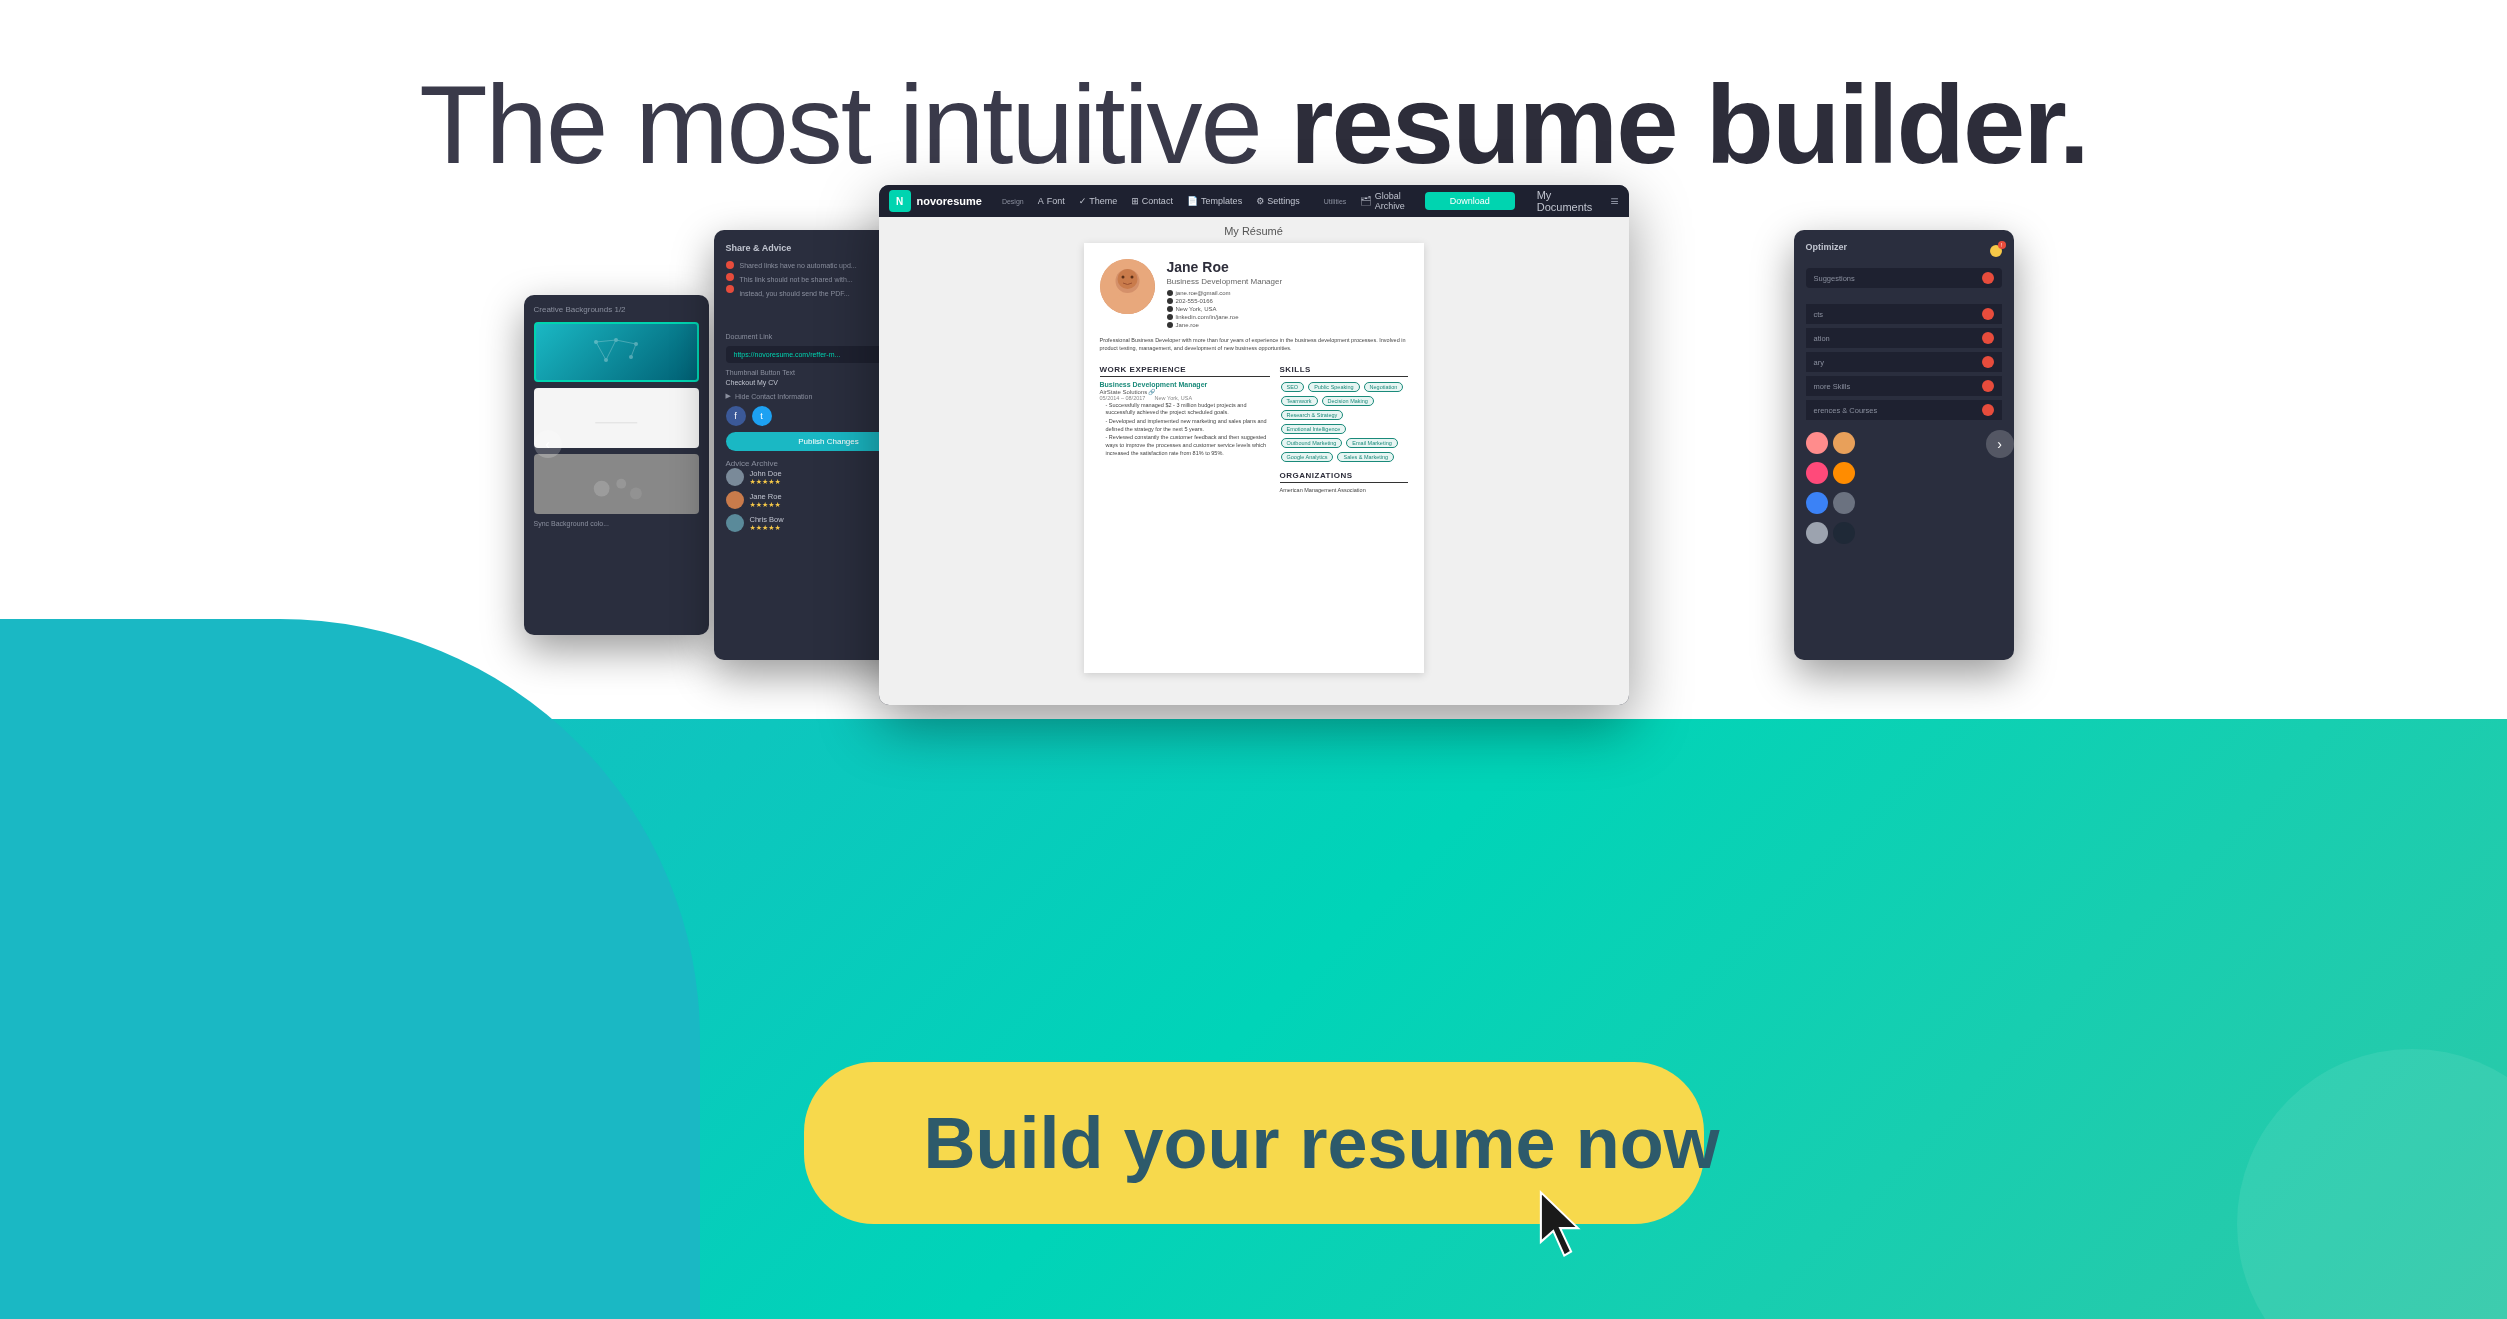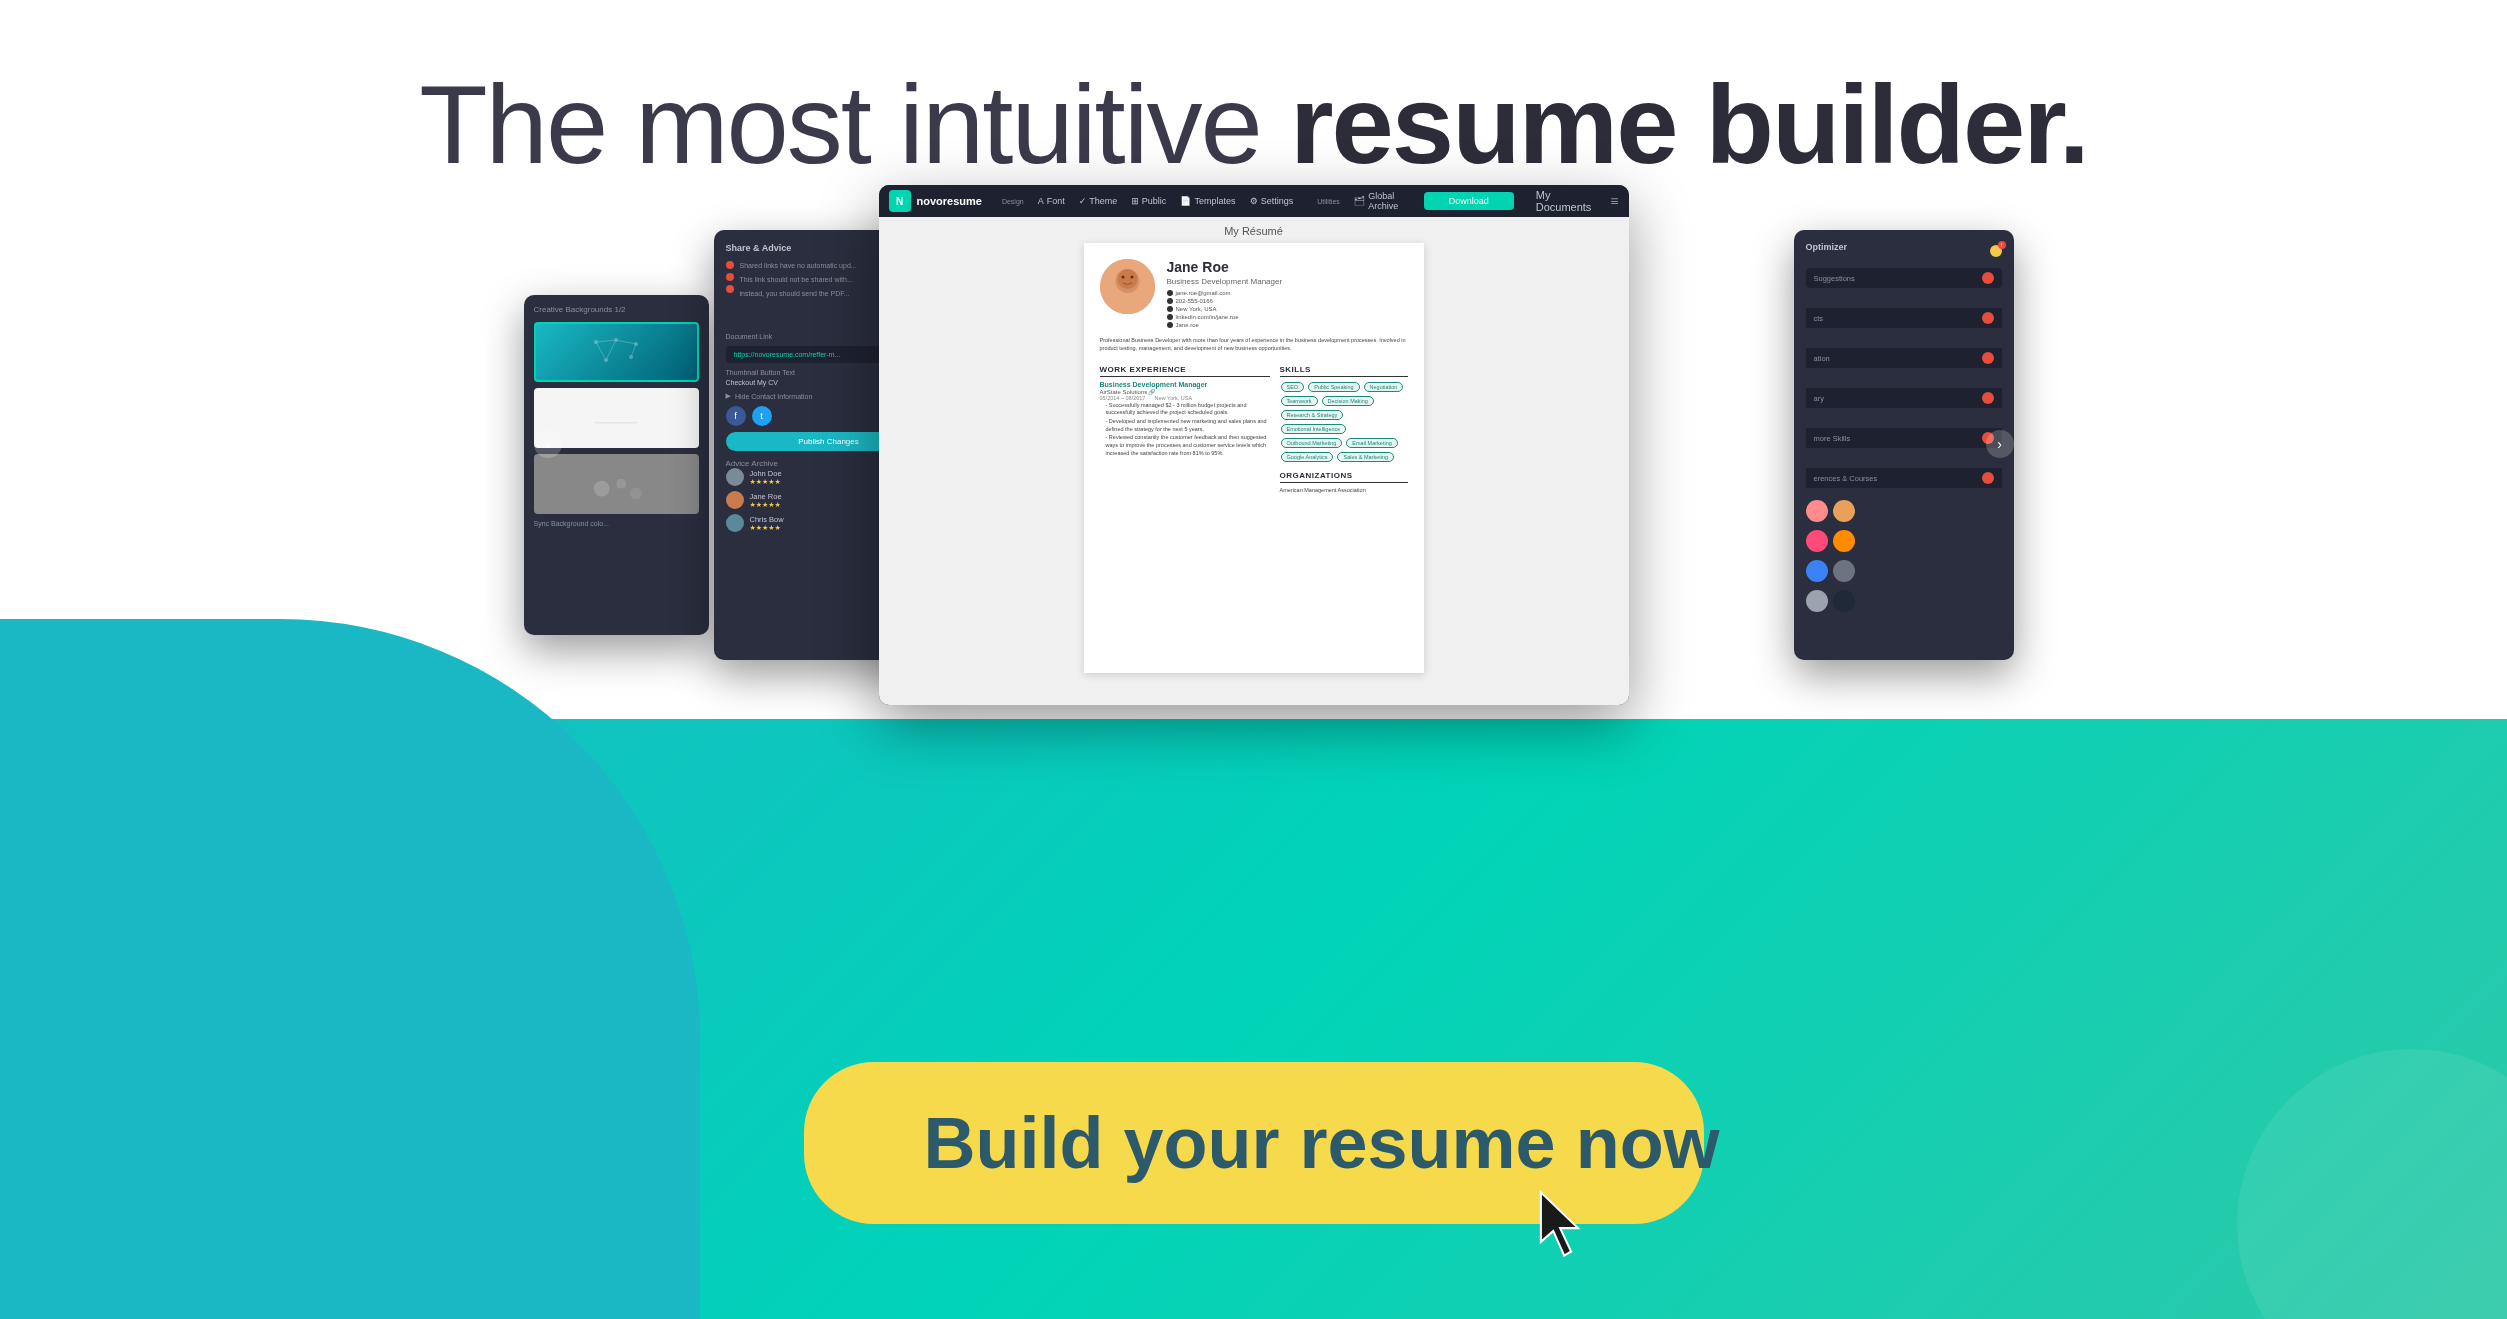--- a/index.html
+++ b/index.html
@@ -536,21 +536,20 @@
     .optimizer-suggestion {
       background: #1e2130;
       border-radius: 0;
       padding: 4px 8px;
       font-size: 7.5px;
       color: #8a8f9e;
       margin-bottom: 4px;
       display: flex;
       justify-content: space-between;
       align-items: center;
-      margin-top: 20px;
     }
 
     .optimizer-dot {
       width: 12px;
       height: 12px;
       border-radius: 50%;
       flex-shrink: 0;
     }
 
     .color-swatches {
@@ -753,21 +752,21 @@
       <div class="editor-nav-item">
         <span>A</span>
           <span>Font</span>
       </div>
       <div class="editor-nav-item">
         <span>✓</span>
           <span>Theme</span>
       </div>
       <div class="editor-nav-item">
         <span>⊞</span>
-          <span>Public</span>
+          <span>Contact</span>
       </div>
       <div class="editor-nav-item">
         <span>📄</span>
           <span>Templates</span>
       </div>
       <div class="editor-nav-item">
         <span>⚙</span>
           <span>Settings</span>
       </div>
       <span style="color:#8a8f9e;font-size:7px;margin-left:10px;">Utilities</span>

